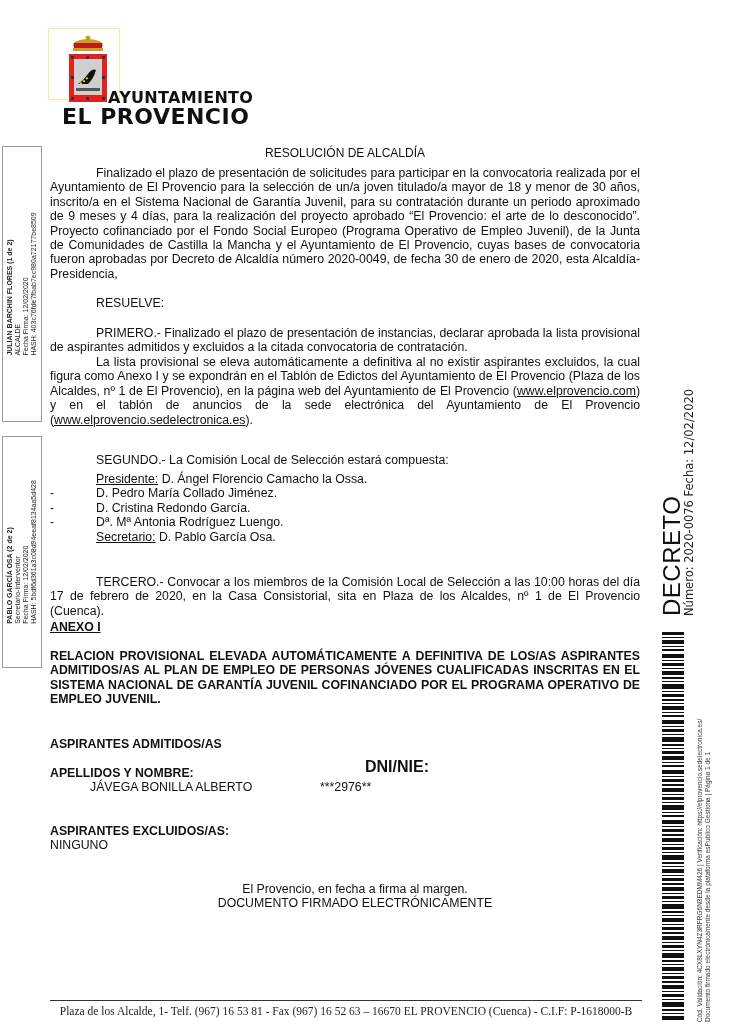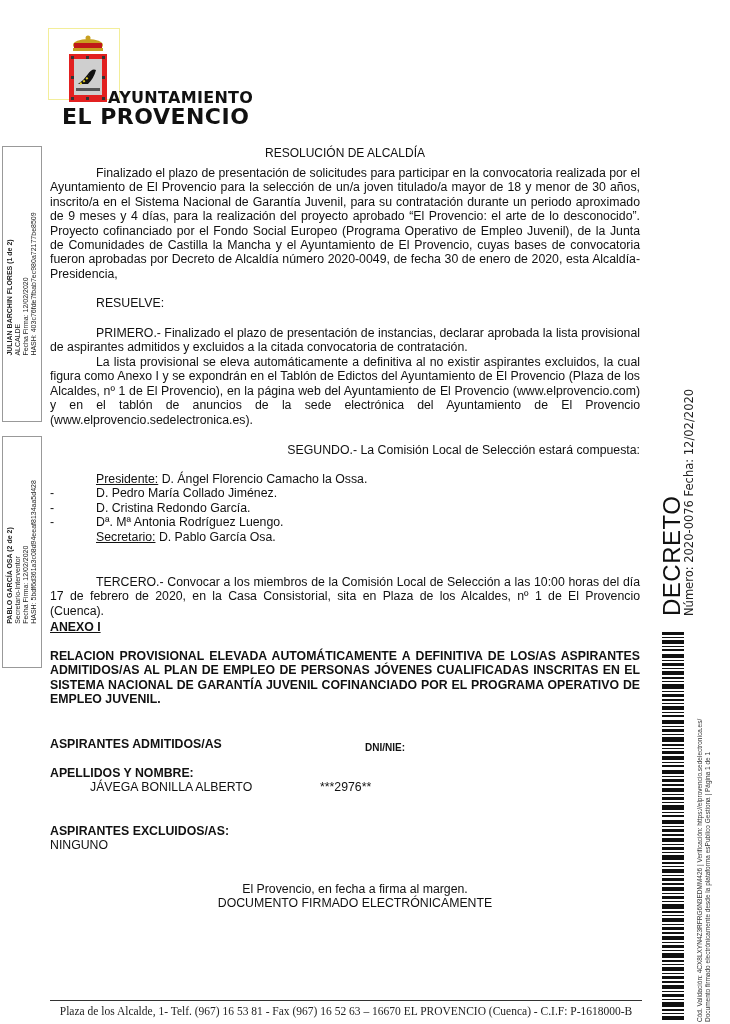--- a/index.html
+++ b/index.html
@@ -13,21 +13,21 @@
   .sigbox { left:2px; width:40px; border:1px solid #999; box-sizing:border-box; }
   .sigbox .inner { position:absolute; left:50%; top:50%; transform:translate(-50%,-50%) rotate(-90deg); white-space:nowrap; font-size:7px; line-height:8px; color:#222; }
   .sig1 { top:146px; height:276px; }
   .sig2 { top:436px; height:232px; }
 
   .doc { left:50px; width:590px; font-size:12.3px; line-height:14.4px; }
   .just { text-align:justify; }
   .indent { text-indent:46px; }
   .title { left:50px; width:590px; top:146px; text-align:center; font-weight:normal; font-size:12px; }
   .u { text-decoration:underline; }
-  .link { }
+  .link { text-decoration:underline; }
   .bold { font-weight:bold; }
 
   .rot { transform-origin:left top; transform:rotate(-90deg); white-space:nowrap; }
   .decreto { left:658px; top:616px; font-size:24px; font-family:"Liberation Sans", sans-serif; letter-spacing:0.5px; }
   .numfecha { left:682px; top:616px; font-size:11.5px; font-family:"DejaVu Sans", sans-serif; color:#222; }
   .valid { left:696px; top:1022px; font-size:6.5px; line-height:7.5px; color:#333; }
 
   .barcode { left:662px; top:632px; width:22px; height:390px; }
   .footer-line { left:50px; top:1000px; width:592px; height:1px; background:#333; }
   .footer { left:50px; width:592px; top:1005px; text-align:center; font-size:11.5px; font-family:"Liberation Serif", serif; color:#222; }
@@ -80,40 +80,40 @@
 <div class="abs title">RESOLUCIÓN DE ALCALDÍA</div>
 
 <div class="abs doc just indent" style="top:166px;">Finalizado el plazo de presentación de solicitudes para participar en la convocatoria realizada por el Ayuntamiento de El Provencio para la selección de un/a joven titulado/a mayor de 18 y menor de 30 años, inscrito/a en el Sistema Nacional de Garantía Juvenil, para su contratación durante un periodo aproximado de 9 meses y 4 días, para la realización del proyecto aprobado “El Provencio: el arte de lo desconocido”. Proyecto cofinanciado por el Fondo Social Europeo (Programa Operativo de Empleo Juvenil), de la Junta de Comunidades de Castilla la Mancha y el Ayuntamiento de El Provencio, cuyas bases de convocatoria fueron aprobadas por Decreto de Alcaldía número 2020-0049, de fecha 30 de enero de 2020, esta Alcaldía-Presidencia,</div>
 
 <div class="abs doc indent" style="top:296px;">RESUELVE:</div>
 
 <div class="abs doc just indent" style="top:326px;">PRIMERO.-  Finalizado el plazo de presentación de instancias, declarar aprobada la lista provisional de aspirantes admitidos y excluidos a la citada convocatoria de contratación.</div>
 
 <div class="abs doc just indent" style="top:355px;"><span>La lista provisional se eleva automáticamente a definitiva al no existir aspirantes excluidos, la cual figura como Anexo I y se expondrán en el Tablón de Edictos del Ayuntamiento de El Provencio (Plaza de los Alcaldes, nº 1 de El Provencio), en la página web  del Ayuntamiento de El Provencio (</span><span class="link">www.elprovencio.com</span><span>) y en el tablón de anuncios de la sede electrónica del Ayuntamiento de El Provencio (</span><span class="link">www.elprovencio.sedelectronica.es</span><span>).</span></div>
 
-<div class="abs doc indent" style="top:443px;text-align:right;">SEGUNDO.- La Comisión Local de Selección estará compuesta:</div>
+<div class="abs doc indent" style="top:453px;">SEGUNDO.- La Comisión Local de Selección estará compuesta:</div>
 
 <div class="abs doc" style="top:472px; padding-left:46px; box-sizing:border-box;">
   <div><span class="u">Presidente:</span><span> D. Ángel Florencio Camacho la Ossa.</span></div>
   <div style="margin-left:-46px;"><span style="display:inline-block;width:22px;">-</span><span style="display:inline-block;width:24px;"></span><span>D. Pedro María Collado Jiménez.</span></div>
   <div style="margin-left:-46px;"><span style="display:inline-block;width:22px;">-</span><span style="display:inline-block;width:24px;"></span><span>D. Cristina Redondo García.</span></div>
   <div style="margin-left:-46px;"><span style="display:inline-block;width:22px;">-</span><span style="display:inline-block;width:24px;"></span><span>Dª. Mª Antonia Rodríguez Luengo.</span></div>
   <div><span class="u">Secretario:</span><span> D. Pablo García Osa.</span></div>
 </div>
 
 <div class="abs doc just indent" style="top:575px;">TERCERO.- Convocar a los  miembros de la Comisión Local de Selección a las 10:00 horas del día 17 de febrero de 2020, en la Casa Consistorial, sita en Plaza de los Alcaldes, nº 1 de El Provencio (Cuenca).</div>
 
 <div class="abs doc bold u" style="top:620px; ">ANEXO I</div>
 
 <div class="abs doc bold just" style="top:649px;">RELACION PROVISIONAL ELEVADA AUTOMÁTICAMENTE A DEFINITIVA DE LOS/AS ASPIRANTES ADMITIDOS/AS AL PLAN DE EMPLEO DE PERSONAS JÓVENES CUALIFICADAS INSCRITAS EN EL SISTEMA NACIONAL DE GARANTÍA JUVENIL COFINANCIADO POR EL PROGRAMA OPERATIVO DE EMPLEO JUVENIL.</div>
 
 <div class="abs doc bold" style="top:737px;">ASPIRANTES ADMITIDOS/AS</div>
 
 <div class="abs doc bold" style="top:766px;">APELLIDOS Y NOMBRE:</div>
-<div class="abs bold" style="left:365px; top:742px; font-size:10px;">DNI/NIE:</div>
+<div class="abs bold" style="left:365px; top:758px; font-size:16px;">DNI/NIE:</div>
 <div class="abs doc" style="top:780px;margin-left:40px;">JÁVEGA BONILLA ALBERTO</div>
 <div class="abs" style="left:320px; top:780px; font-size:12.3px;">***2976**</div>
 
 <div class="abs doc bold" style="top:824px;">ASPIRANTES EXCLUIDOS/AS:</div>
 <div class="abs doc" style="top:838px;">NINGUNO</div>
 
 <div class="abs doc" style="top:882px; text-align:center; left:60px;">El Provencio, en fecha a firma al margen.</div>
 <div class="abs doc" style="top:896px; text-align:center; left:60px;">DOCUMENTO FIRMADO ELECTRÓNICAMENTE</div>
 
 <div class="abs rot decreto">DECRETO</div>

